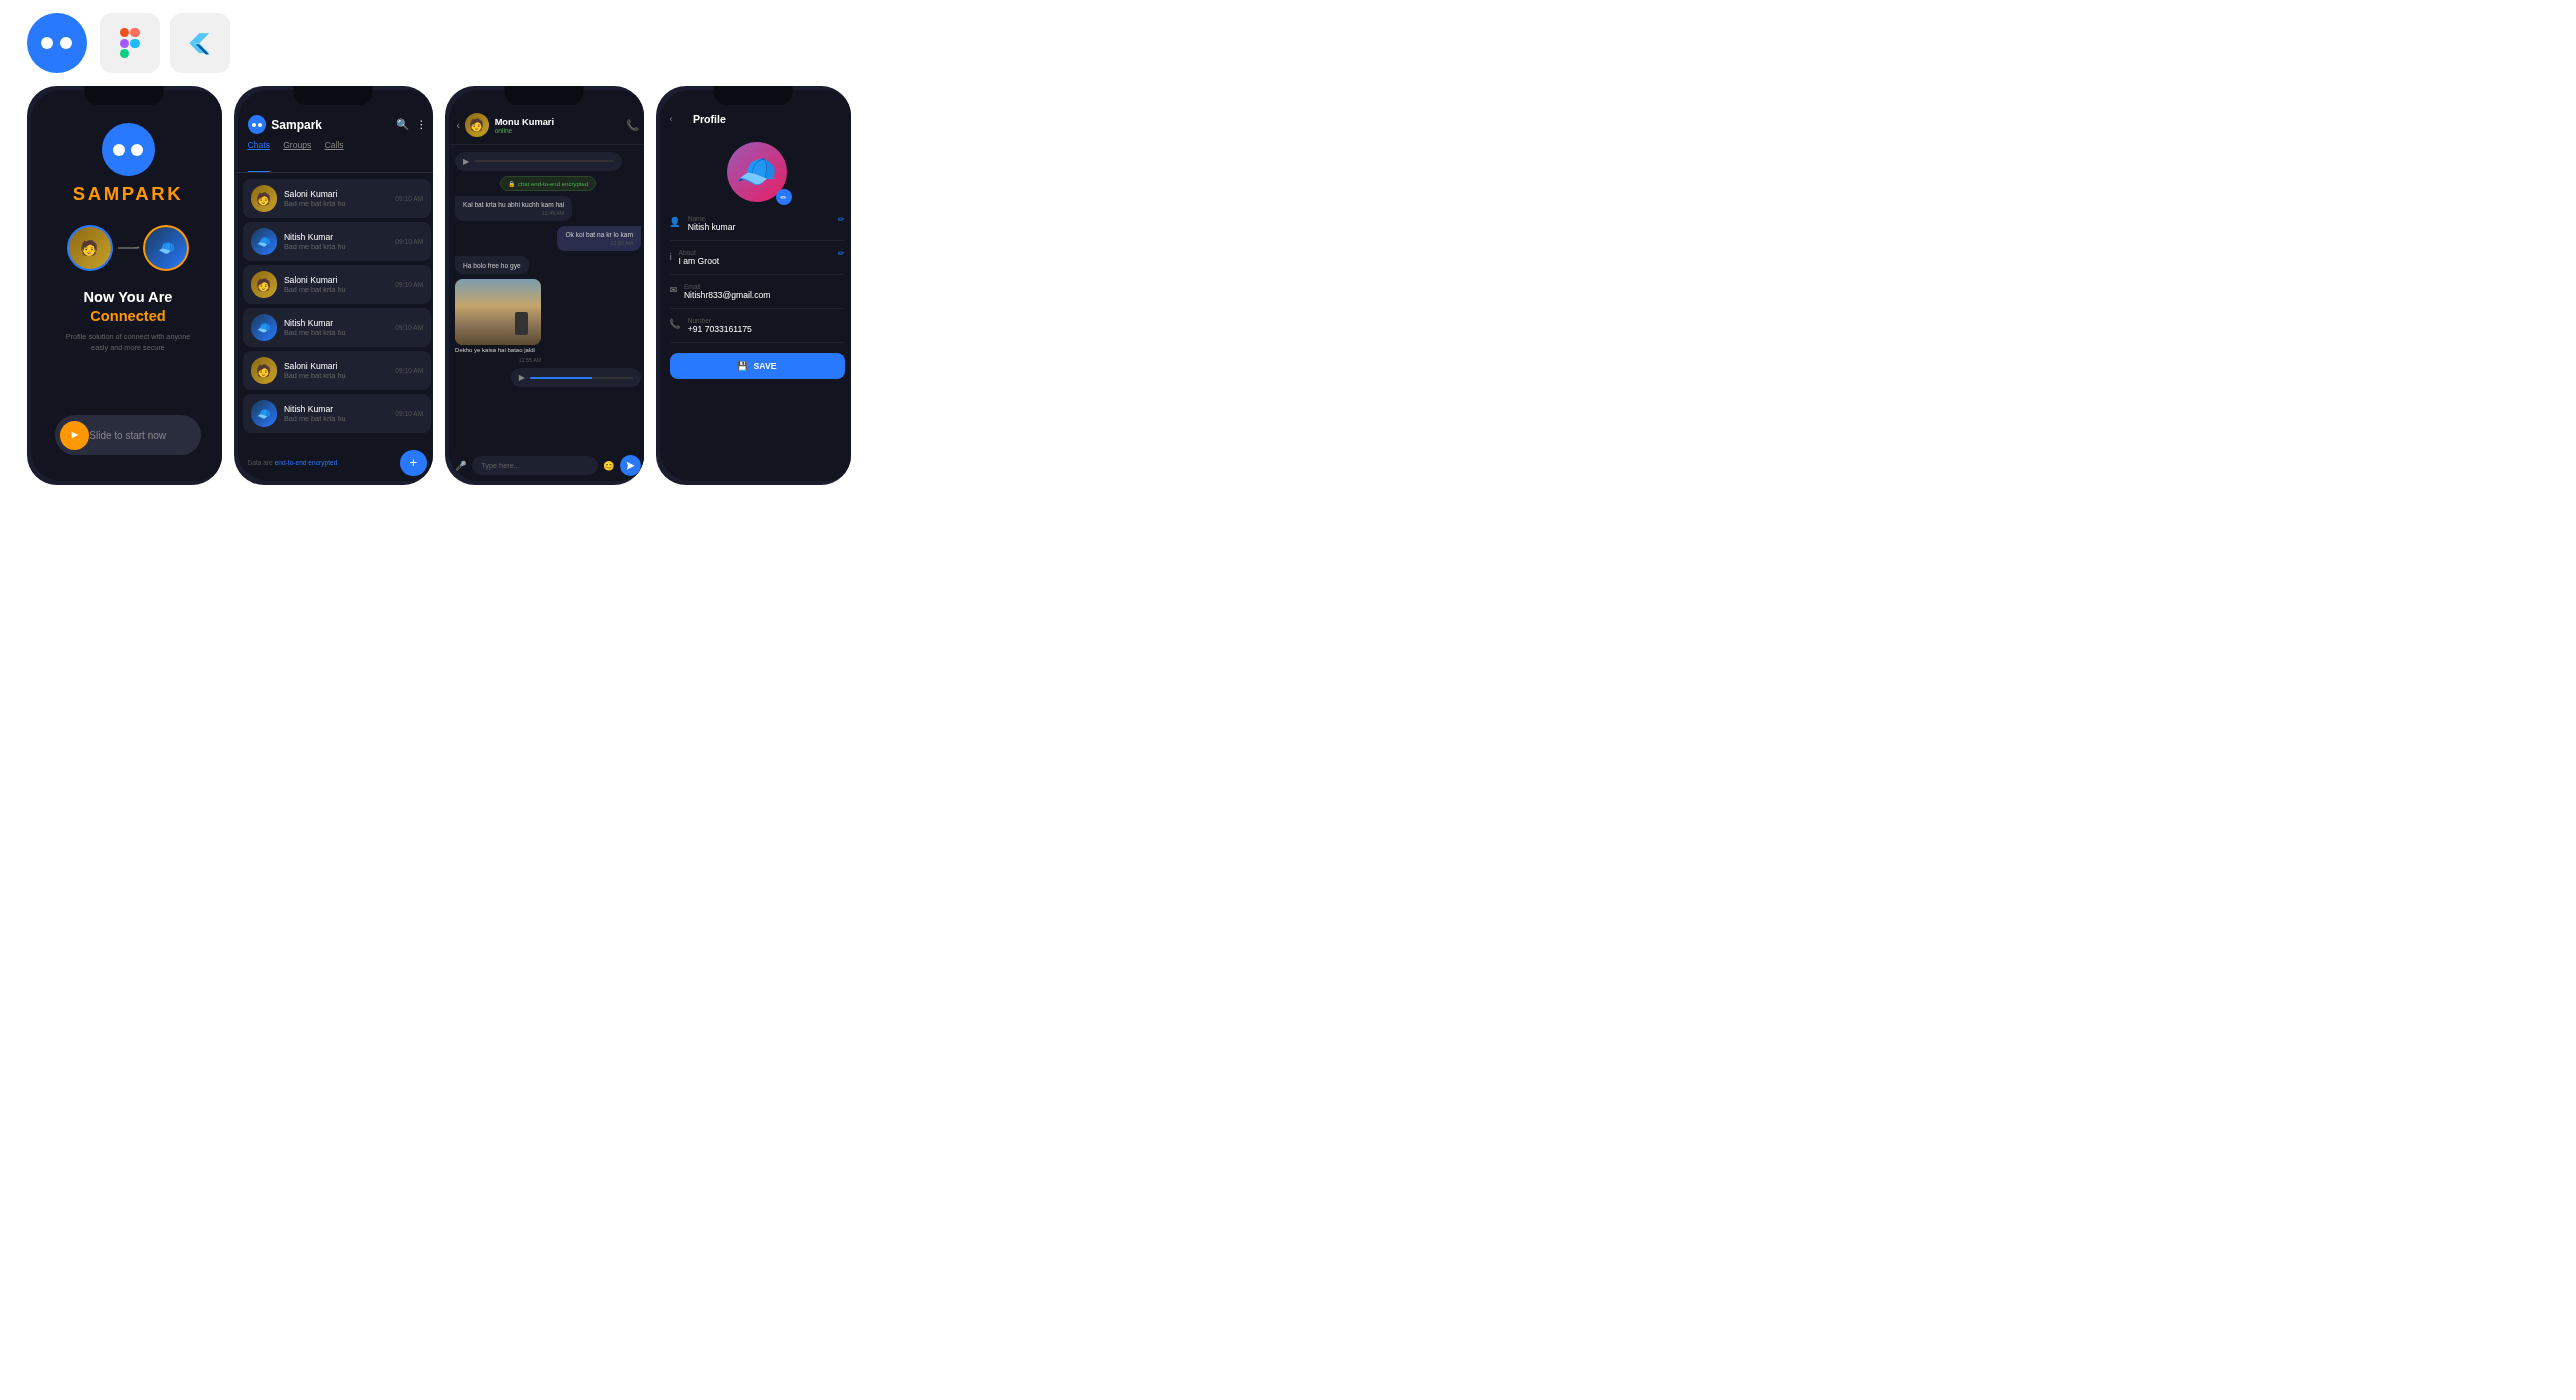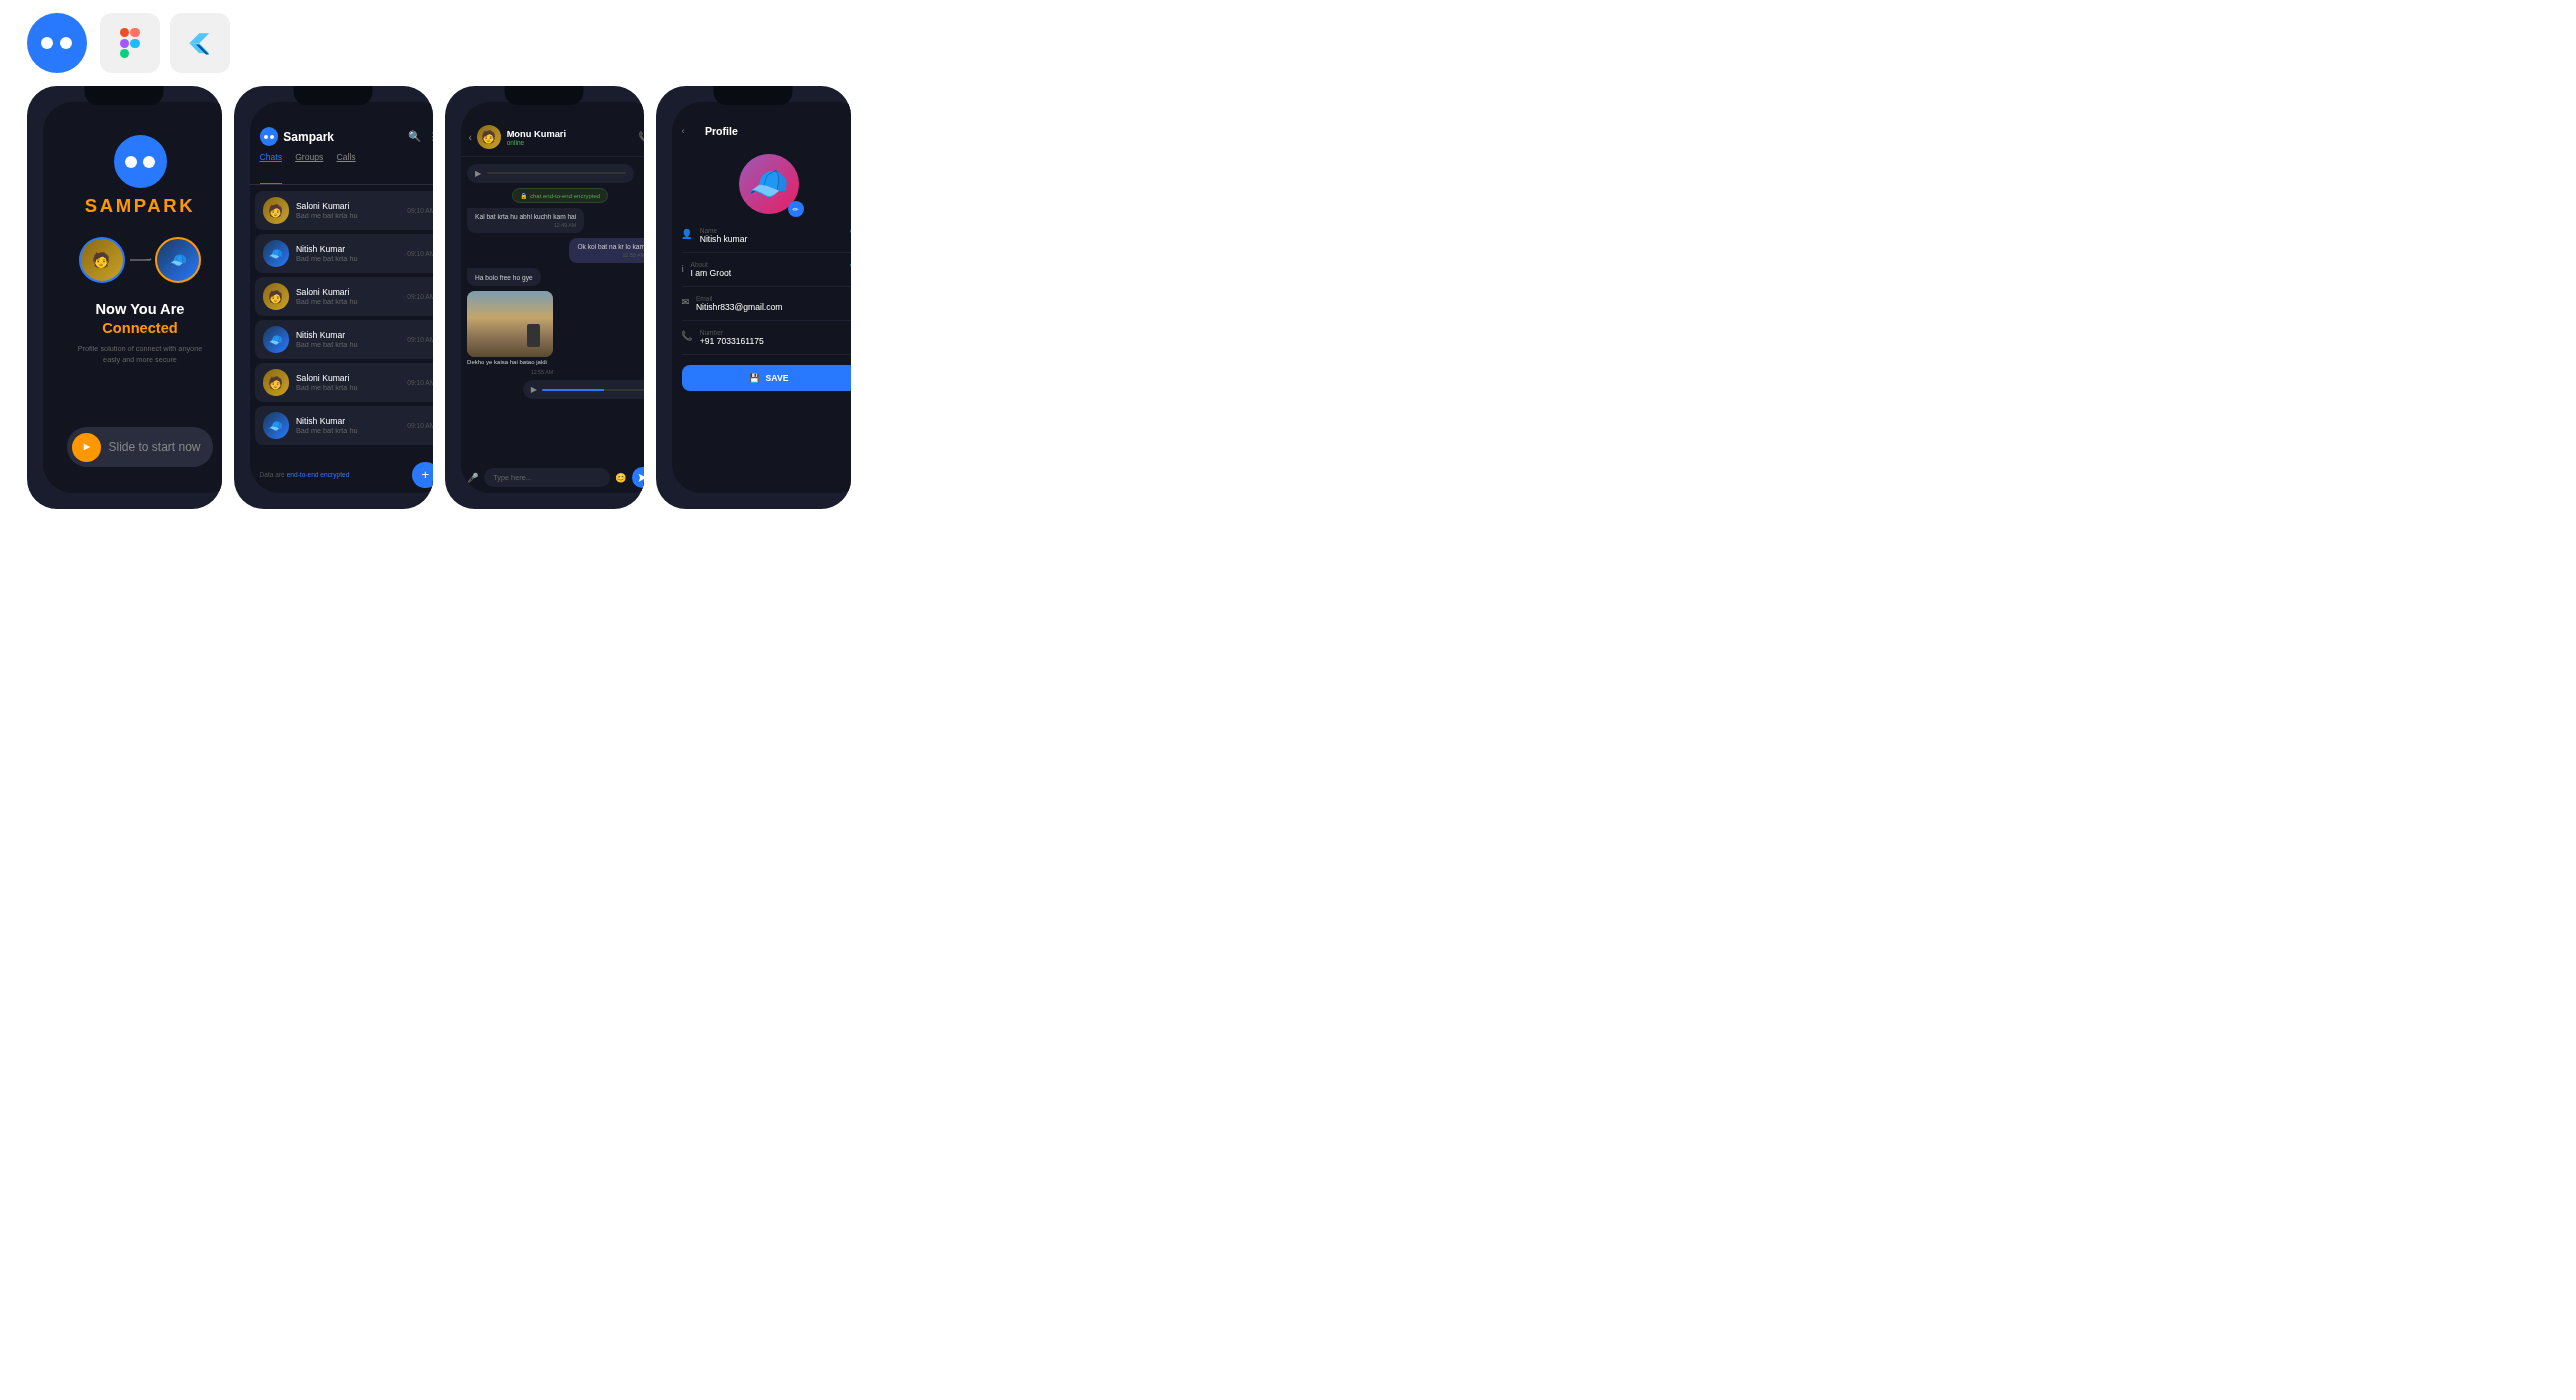--- a/index.html
+++ b/index.html
@@ -82,21 +82,21 @@
       left: 50%;
       transform: translateX(-50%);
       width: 79px;
       height: 18.5px;
       background: #0a0c14;
       border-radius: 0 0 13.2px 13.2px;
       z-index: 10;
     }
 
     .phone-screen {
-      margin: 16px;
+      margin: 4px;
       border-radius: 30px;
       overflow: hidden;
       background: #12151f;
     }
 
     
     .phone1 {
       width: 195px;
     }
     .phone1 .phone-screen {
@@ -190,23 +190,22 @@
       height: 29px;
       background: #FF9800;
       border-radius: 50%;
       display: flex;
       align-items: center;
       justify-content: center;
       flex-shrink: 0;
     }
     .slide-btn-text {
       flex: 1;
-      text-align: center;
       color: #888;
-      font-size: 12px;
+      font-size: 10px;
     }
 
     
     .phone2 {
       width: 199px;
     }
     .phone2 .phone-screen {
       width: 199px;
       height: 391px;
       display: flex;

